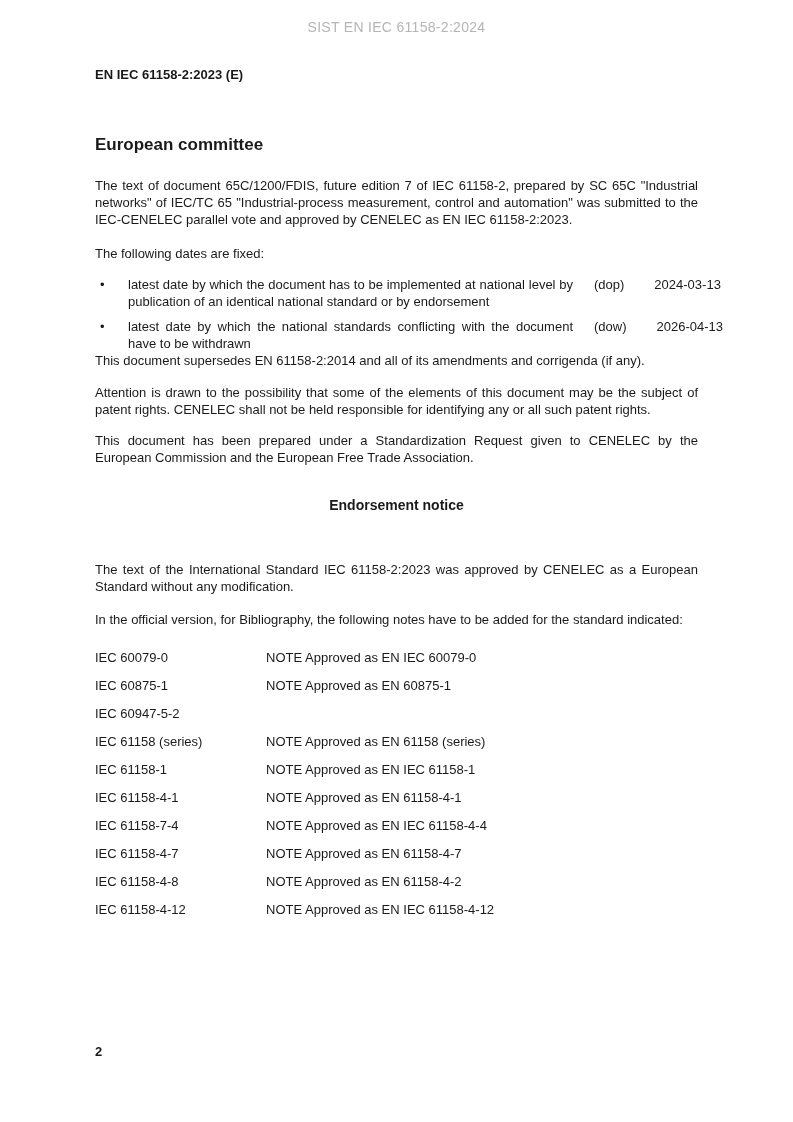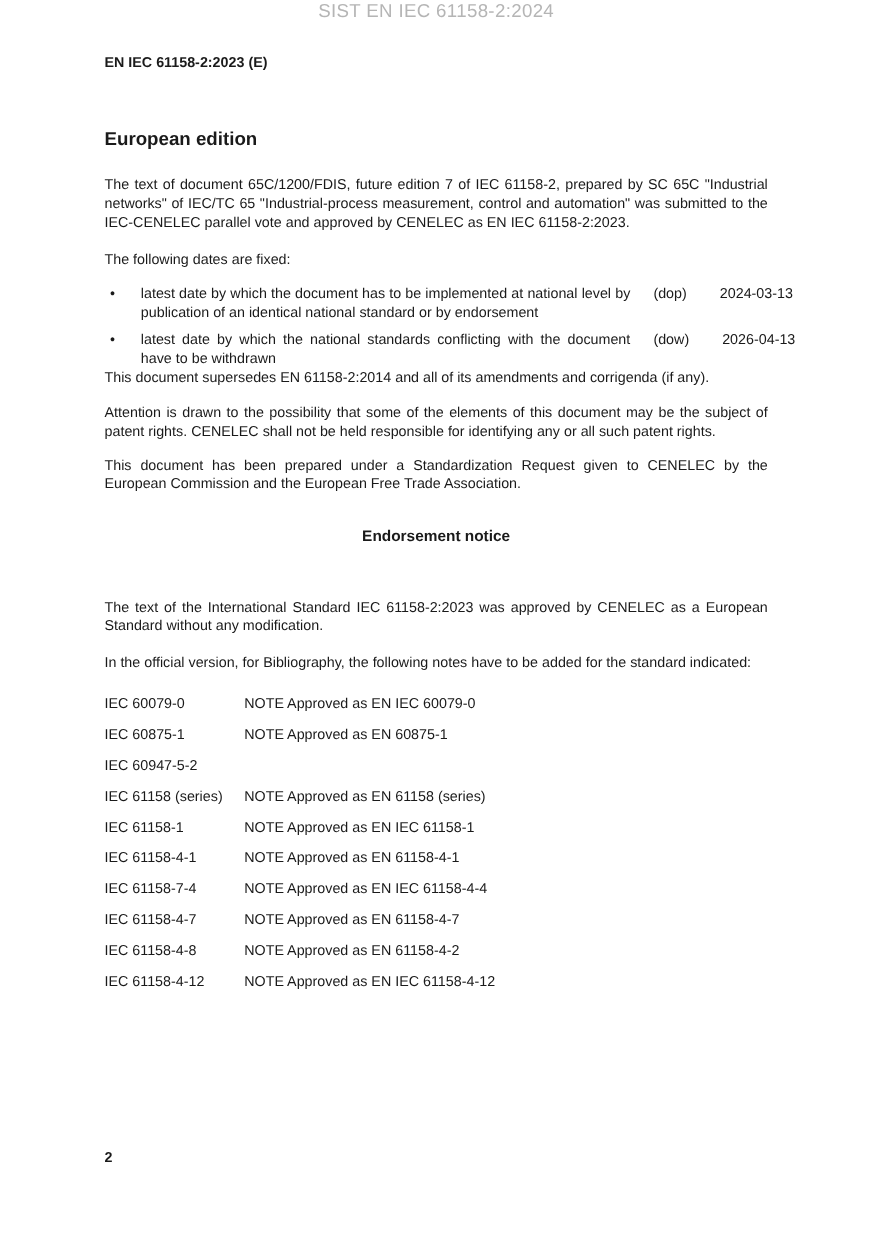--- a/index.html
+++ b/index.html
@@ -8,23 +8,23 @@
     position: relative;
     width: 793px;
     height: 1122px;
     margin: 0 auto;
     background: #ffffff;
     font-family: "Liberation Sans", "DejaVu Sans", sans-serif;
     color: #1a1a1a;
     overflow: hidden;
   }
   .watermark {
-    padding-top: 3px;
+    padding-top: 21px;
     text-align: center;
-    font-size: 17px;
+    font-size: 14px;
     line-height: 13px;
     color: #b5b5b5;
     letter-spacing: 0.3px;
   }
   .content {
     padding: 0 95px;
   }
   .doc-id {
     margin-top: 33px;
     font-size: 13px;
@@ -81,20 +81,21 @@
     line-height: 17px;
     font-weight: bold;
     text-align: center;
   }
   .notes { margin-top: 21px; }
   .note-row {
     display: flex;
     font-size: 13px;
     line-height: 17px;
     margin-bottom: 11px;
+    gap: 44px;
   }
   .note-term {
     flex: none;
     width: 127px;
   }
   .note-text { flex: 1; }
   .footer-page-num {
     position: absolute;
     left: 95px;
     top: 1044px;
@@ -107,21 +108,21 @@
 <body>
 
 <div class="page">
 
   <div class="watermark">SIST EN IEC 61158-2:2024</div>
 
   <div class="content">
 
     <div class="doc-id">EN IEC 61158-2:2023 (E)</div>
 
-    <h1 class="h-foreword">European edition</h1>
+    <h1 class="h-foreword">European committee</h1>
 
     <p class="p mt22">The text of document 65C/1200/FDIS, future edition 7 of IEC 61158-2, prepared by SC 65C "Industrial networks" of IEC/TC 65 "Industrial-process measurement, control and automation" was submitted to the IEC-CENELEC parallel vote and approved by CENELEC as EN IEC 61158-2:2023.</p>
 
     <p class="p mt17 no-just">The following dates are fixed:</p>
 
     <div class="date-row mt14">
       <div class="bullet">•</div>
       <div class="date-text">latest date by which the document has to be implemented at national level by publication of an identical national standard or by endorsement</div>
       <div class="date-right">
         <span>(dop)</span>

